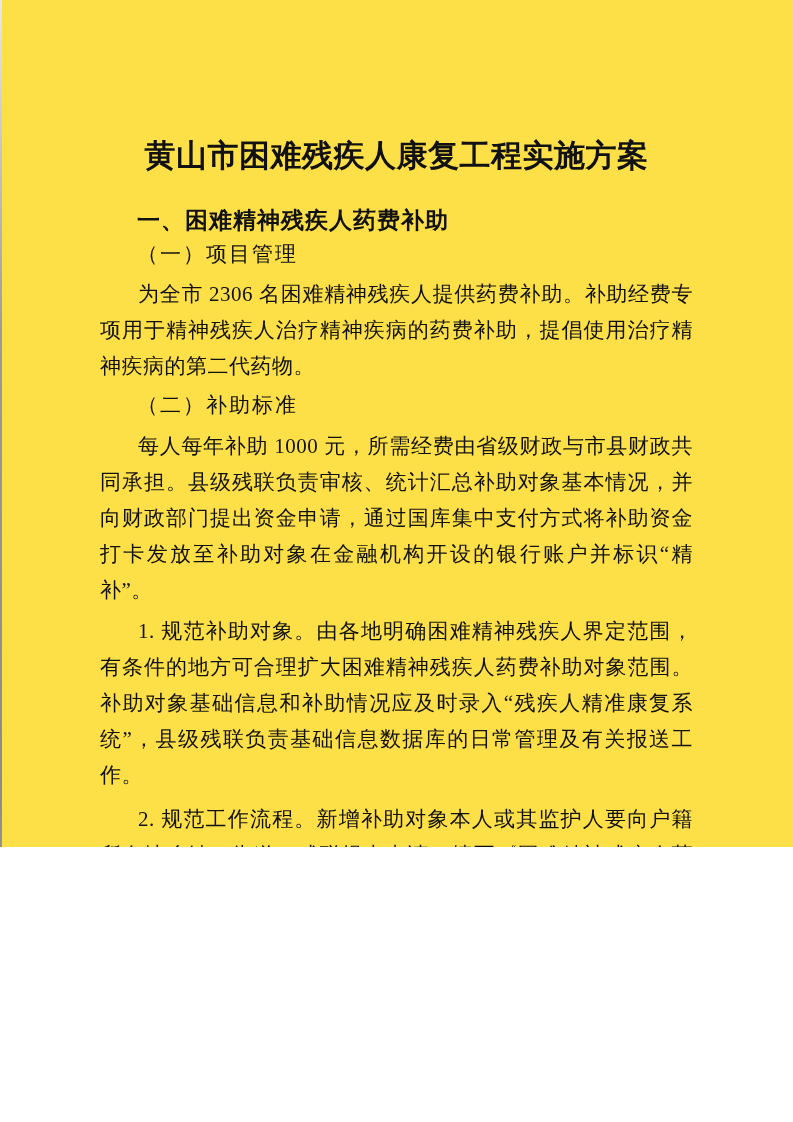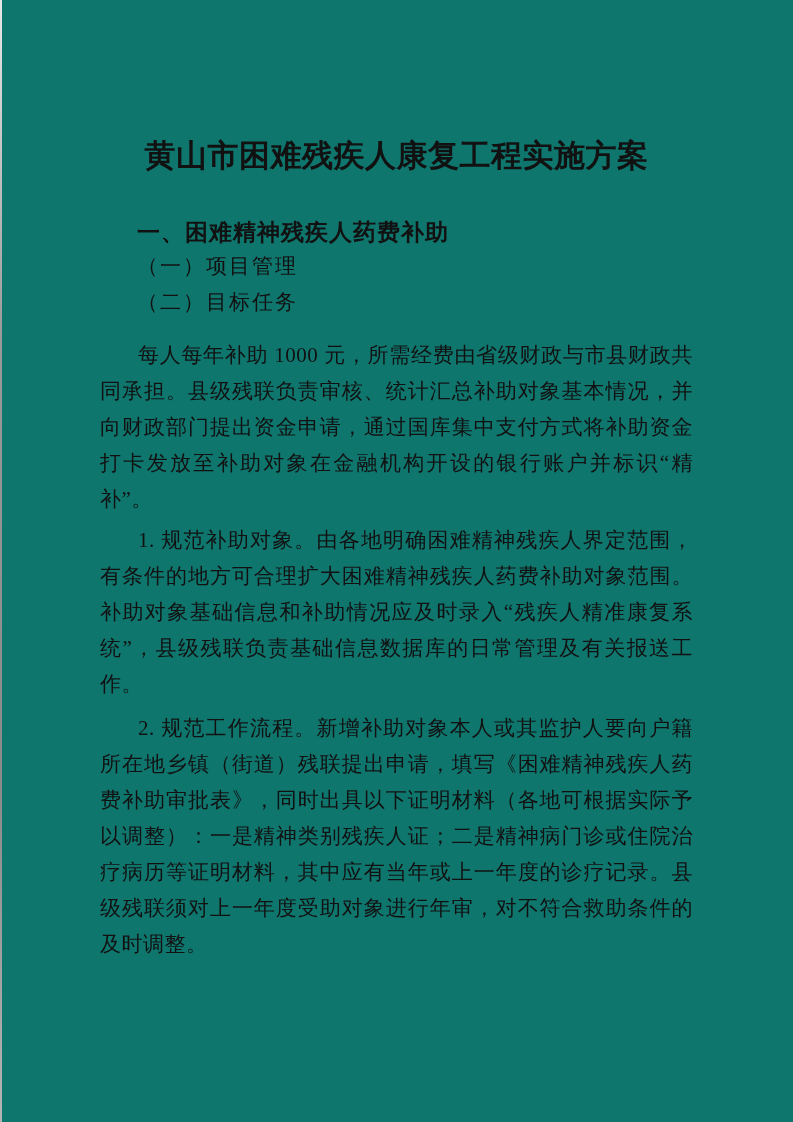--- a/index.html
+++ b/index.html
@@ -3,23 +3,23 @@
 <meta charset="utf-8">
 <style>
   * { margin: 0; padding: 0; box-sizing: border-box; }
   html, body {
     background: #ffffff;
     font-family: "Liberation Serif", "DejaVu Serif", serif;
   }
   .page {
     position: relative;
     width: 793px;
-    height: 1122px;
+    height: 847px;
     margin: 0 auto;
-    background: #0f766e;
+    background: #fde047;
     color: #111111;
     overflow: hidden;
   }
   .scan-edge {
     position: absolute;
     left: 0;
     top: 0;
     width: 2px;
     height: 1122px;
     background: linear-gradient(180deg, #e8e8e8 0%, #9a9a9a 30%, #8a8a8a 70%, #b5b5b5 100%);
@@ -33,21 +33,21 @@
   .doc-title {
     margin-top: 136px;
     font-size: 31px;
     line-height: 40px;
     font-weight: bold;
     text-align: center;
     letter-spacing: 0.5px;
     font-family: "Liberation Serif", "DejaVu Serif", serif;
   }
   .section-heading {
-    margin-top: 41px;
+    margin-top: 29px;
     padding-left: 37px;
     font-size: 23px;
     line-height: 30px;
     font-weight: bold;
     letter-spacing: 1px;
     font-family: "Liberation Sans", "DejaVu Sans", sans-serif;
   }
   .sub {
     padding-left: 37px;
     font-size: 21px;
@@ -59,40 +59,41 @@
     font-size: 21px;
     line-height: 36px;
     letter-spacing: 0.5px;
     text-align: justify;
     text-indent: 38px;
     font-family: "Liberation Serif", "DejaVu Serif", serif;
   }
   .b0 { margin-top: 4px; }
   .b1 { margin-top: 7px; }
   .b2 { margin-top: 6px; }
-  .b3 { margin-top: 20px; }
+  .b3 { margin-top: 8px; }
   .b4 { margin-top: 5px; }
   .b5 { margin-top: 5px; }
   .b6 { margin-top: 8px; }
 </style>
 </head>
 <body>
 
 <div class="page">
   <div class="scan-edge"></div>
   <div class="content">
 
     <div class="doc-title">黄山市困难残疾人康复工程实施方案</div>
 
     <div class="section-heading">一、困难精神残疾人药费补助</div>
 
     <div class="sub b0">（一）项目管理</div>
 
+    <div class="para b1">为全市 2306 名困难精神残疾人提供药费补助。补助经费专项用于精神残疾人治疗精神疾病的药费补助，提倡使用治疗精神疾病的第二代药物。</div>
 
-    <div class="sub b2">（二）目标任务</div>
+    <div class="sub b2">（二）补助标准</div>
 
     <div class="para b3">每人每年补助 1000 元，所需经费由省级财政与市县财政共同承担。县级残联负责审核、统计汇总补助对象基本情况，并向财政部门提出资金申请，通过国库集中支付方式将补助资金打卡发放至补助对象在金融机构开设的银行账户并标识“精补”。</div>
 
 
     <div class="para b5">1. 规范补助对象。由各地明确困难精神残疾人界定范围，有条件的地方可合理扩大困难精神残疾人药费补助对象范围。补助对象基础信息和补助情况应及时录入“残疾人精准康复系统”，县级残联负责基础信息数据库的日常管理及有关报送工作。</div>
 
     <div class="para b6">2. 规范工作流程。新增补助对象本人或其监护人要向户籍所在地乡镇（街道）残联提出申请，填写《困难精神残疾人药费补助审批表》，同时出具以下证明材料（各地可根据实际予以调整）：一是精神类别残疾人证；二是精神病门诊或住院治疗病历等证明材料，其中应有当年或上一年度的诊疗记录。县级残联须对上一年度受助对象进行年审，对不符合救助条件的及时调整。</div>
 
   </div>
 </div>

